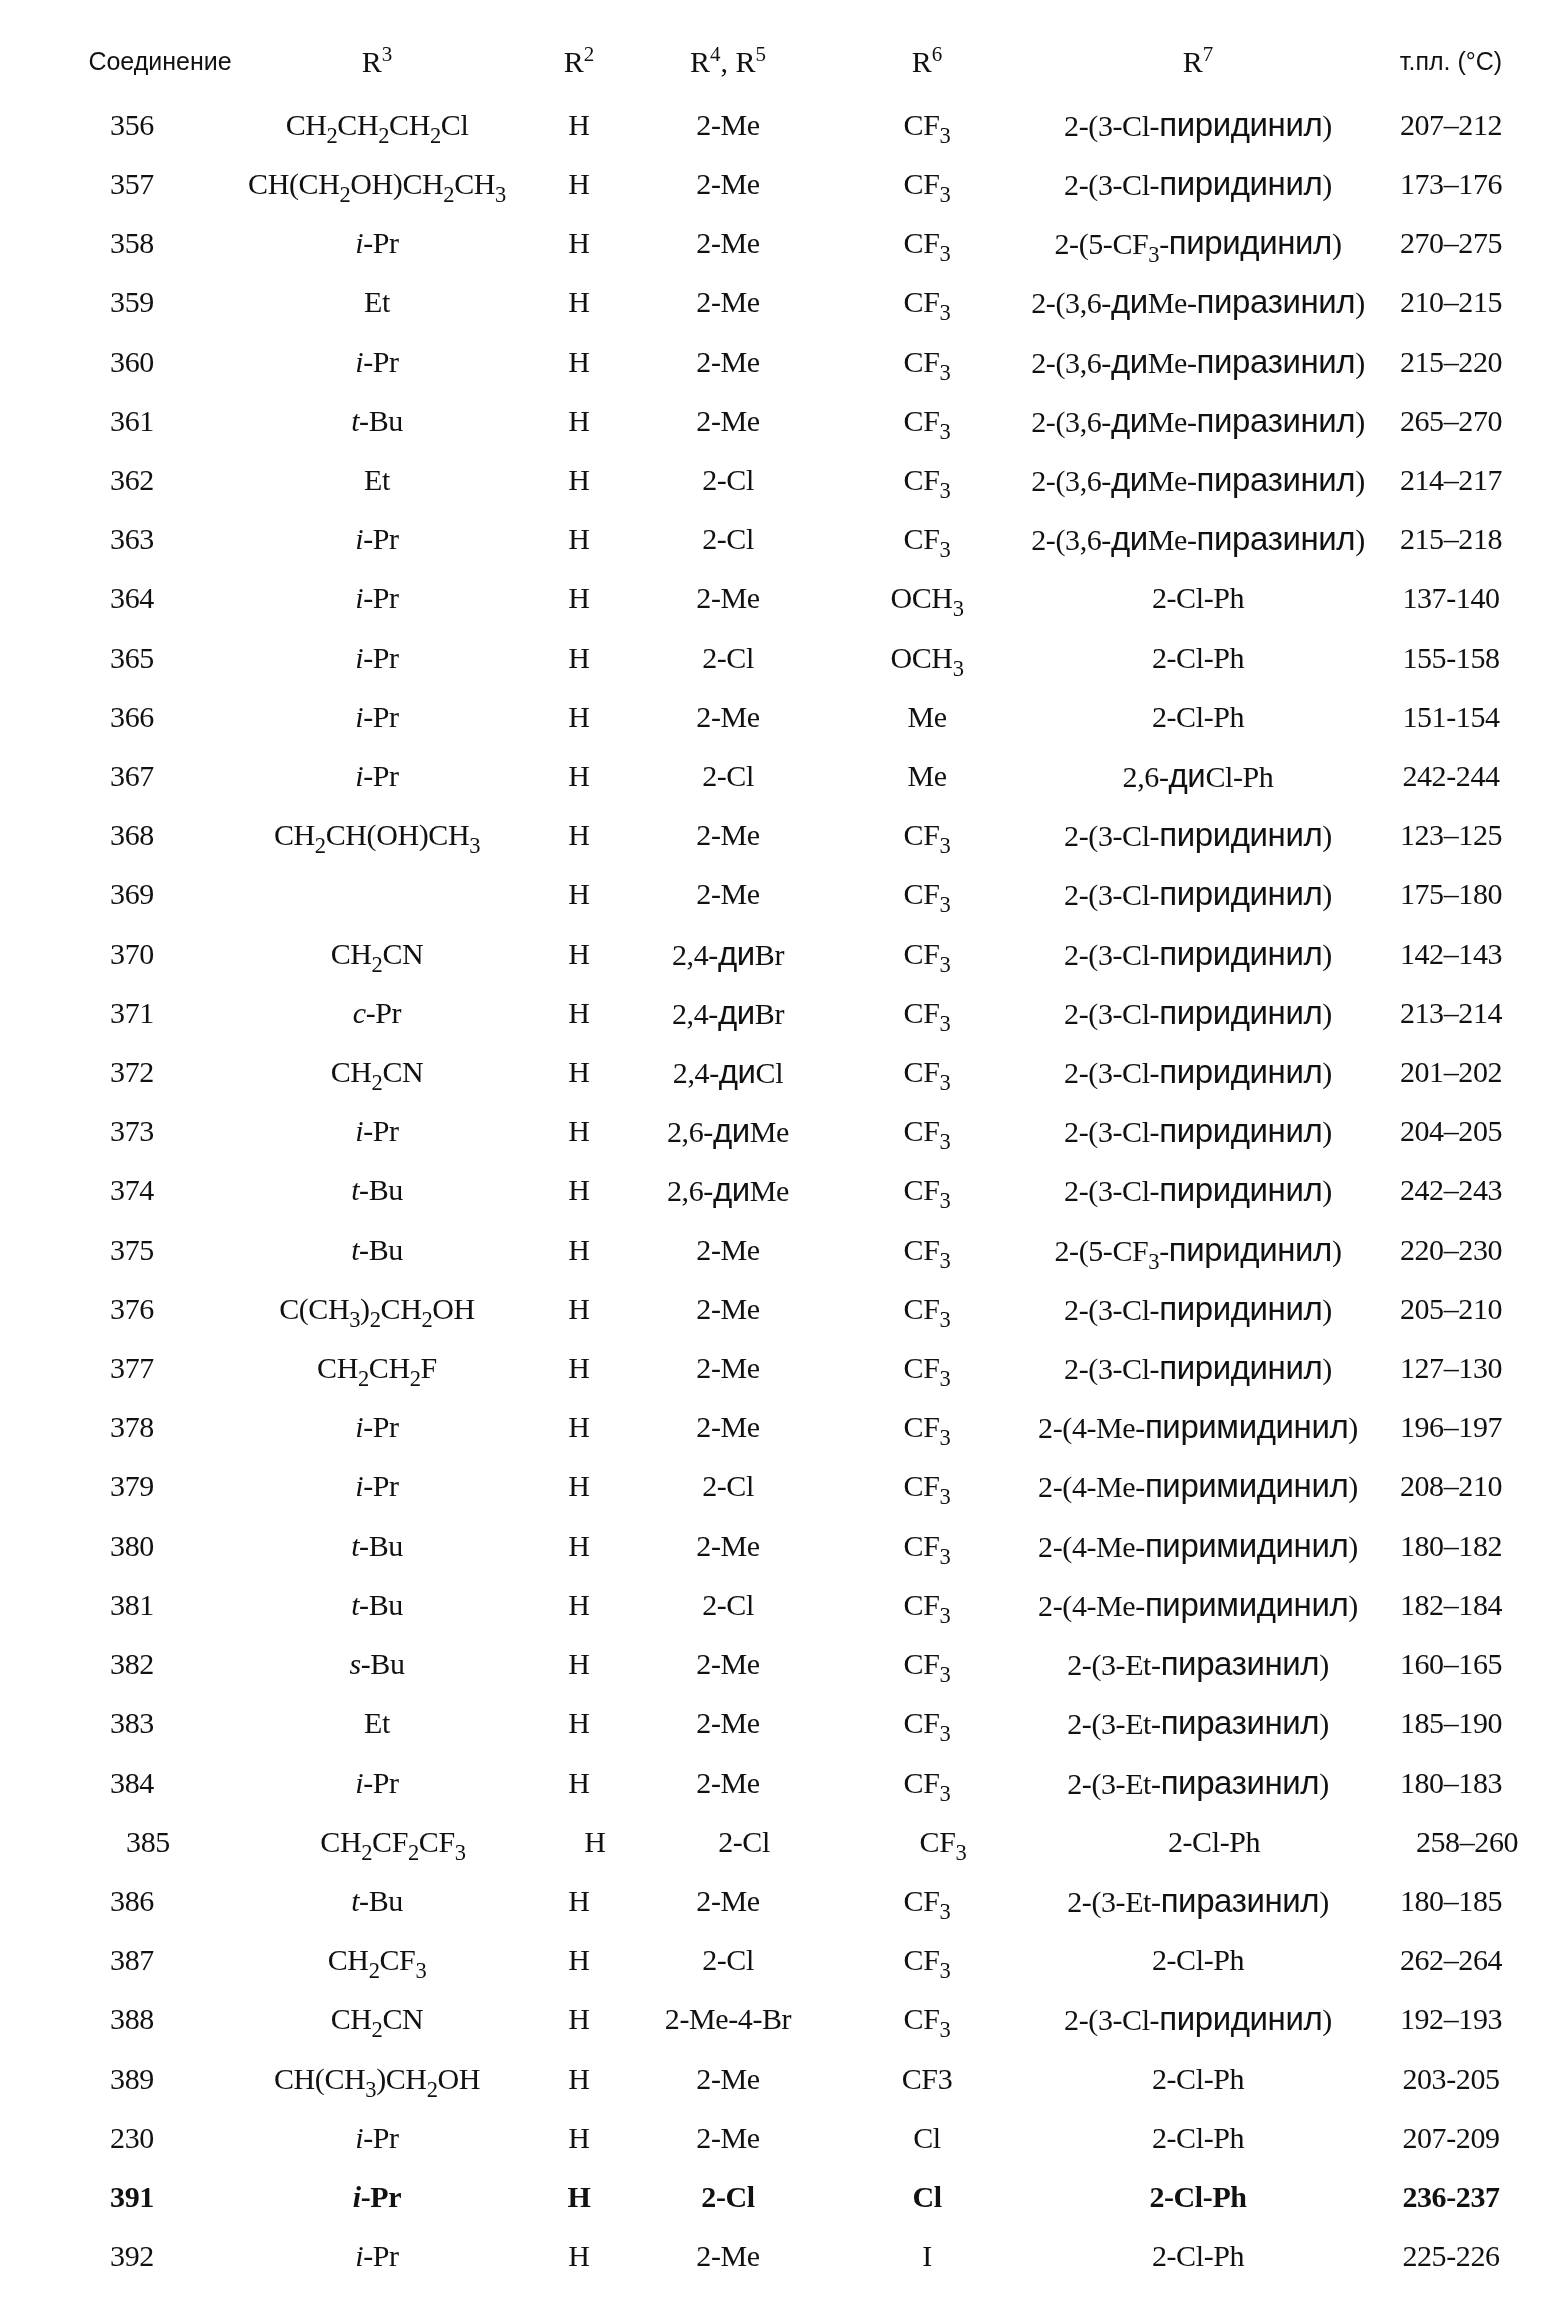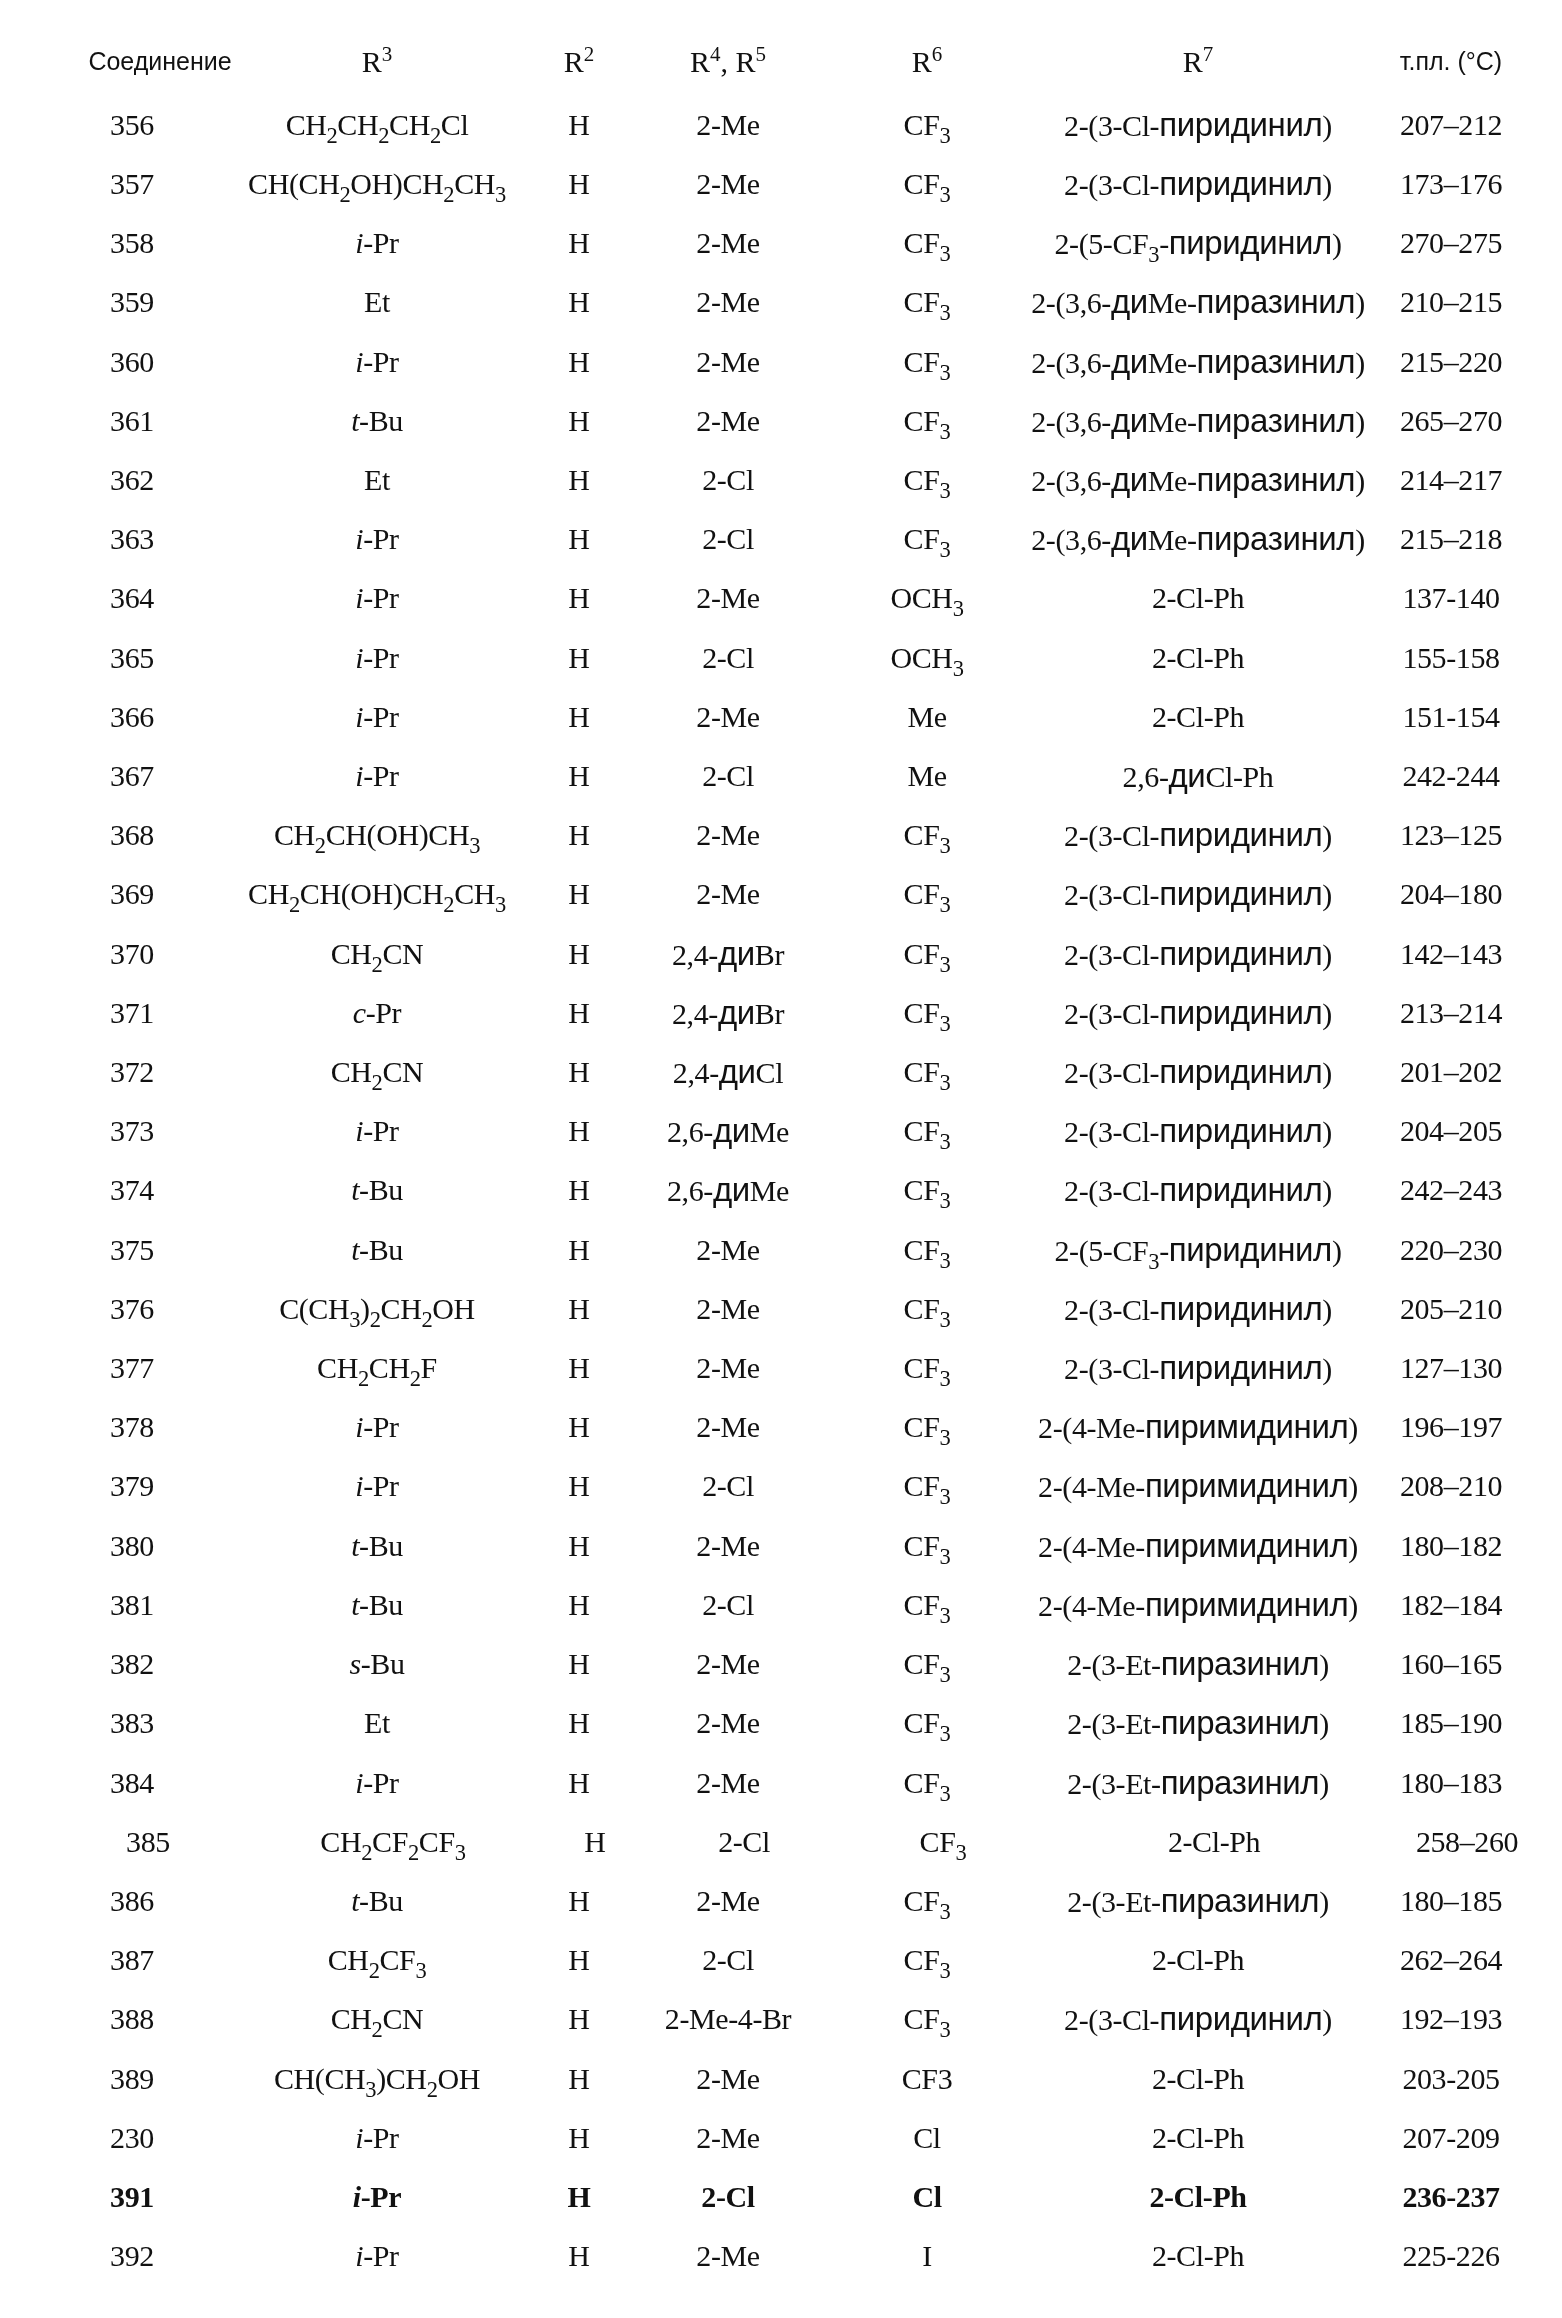--- a/index.html
+++ b/index.html
@@ -151,26 +151,25 @@
         <span class="cell serif c-num">368</span>
         <span class="cell serif c-r3">CH<sub>2</sub>CH(OH)CH<sub>3</sub></span>
         <span class="cell serif c-r2">H</span>
         <span class="cell serif c-r45">2-Me</span>
         <span class="cell serif c-r6">CF<sub>3</sub></span>
         <span class="cell serif c-r7">2-(3-Cl-<span class="ru">пиридинил</span>)</span>
         <span class="cell serif c-mp">123–125</span>
       </div>
       <div class="row" style="top: 864px;">
         <span class="cell serif c-num">369</span>
-        <span class="cell serif c-r3">CH<sub>2</sub>CH(OH)CH<sub>2</sub>CH<sub>3</sub></span>
-        <span class="cell serif c-r2">H</span>
-        <span class="cell serif c-r45">2-Me</span>
-        <span class="cell serif c-r6">CF<sub>3</sub></span>
-        <span class="cell serif c-r7">2-(3-Cl-<span class="ru">пиридинил</span>)</span>
-        <span class="cell serif c-mp">204–180</span>
+        <span class="cell serif c-r2">H</span>
+        <span class="cell serif c-r45">2-Me</span>
+        <span class="cell serif c-r6">CF<sub>3</sub></span>
+        <span class="cell serif c-r7">2-(3-Cl-<span class="ru">пиридинил</span>)</span>
+        <span class="cell serif c-mp">175–180</span>
       </div>
       <div class="row" style="top: 924px;">
         <span class="cell serif c-num">370</span>
         <span class="cell serif c-r3">CH<sub>2</sub>CN</span>
         <span class="cell serif c-r2">H</span>
         <span class="cell serif c-r45">2,4-<span class="ru">ди</span>Br</span>
         <span class="cell serif c-r6">CF<sub>3</sub></span>
         <span class="cell serif c-r7">2-(3-Cl-<span class="ru">пиридинил</span>)</span>
         <span class="cell serif c-mp">142–143</span>
       </div>

